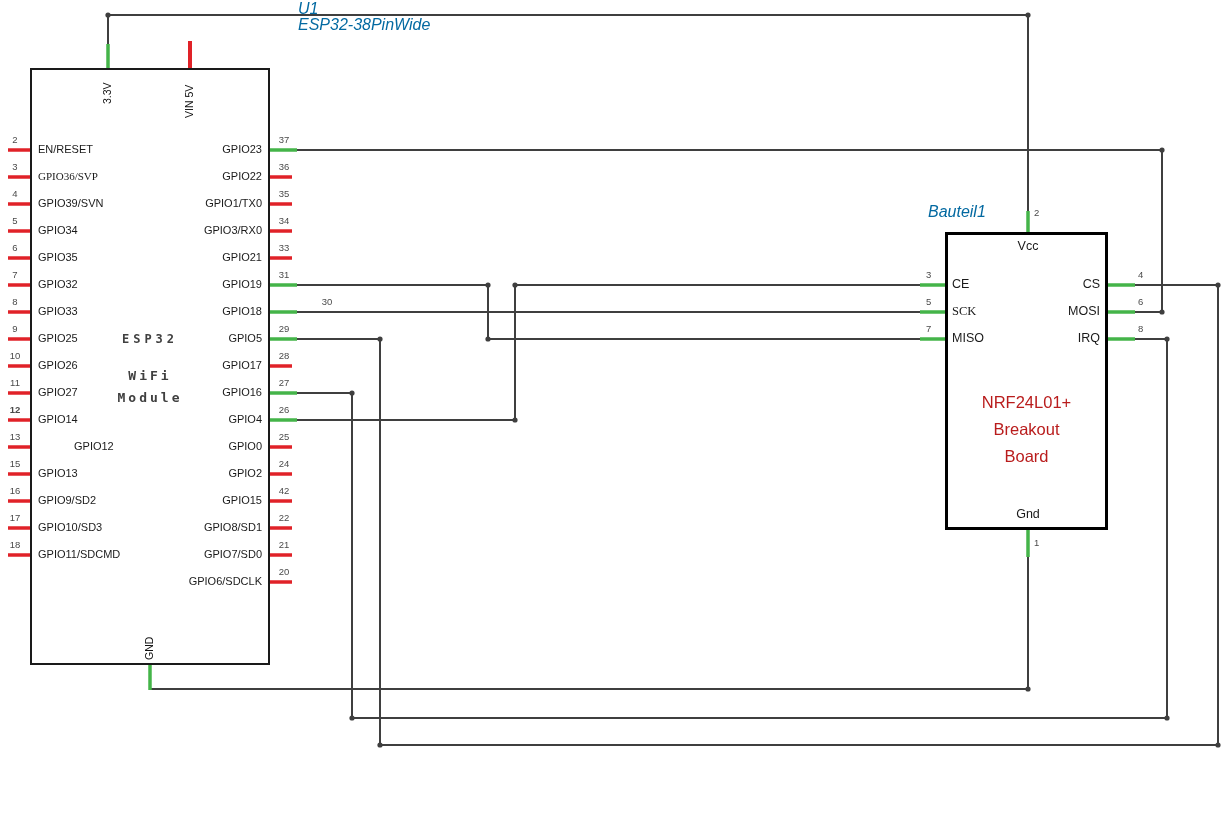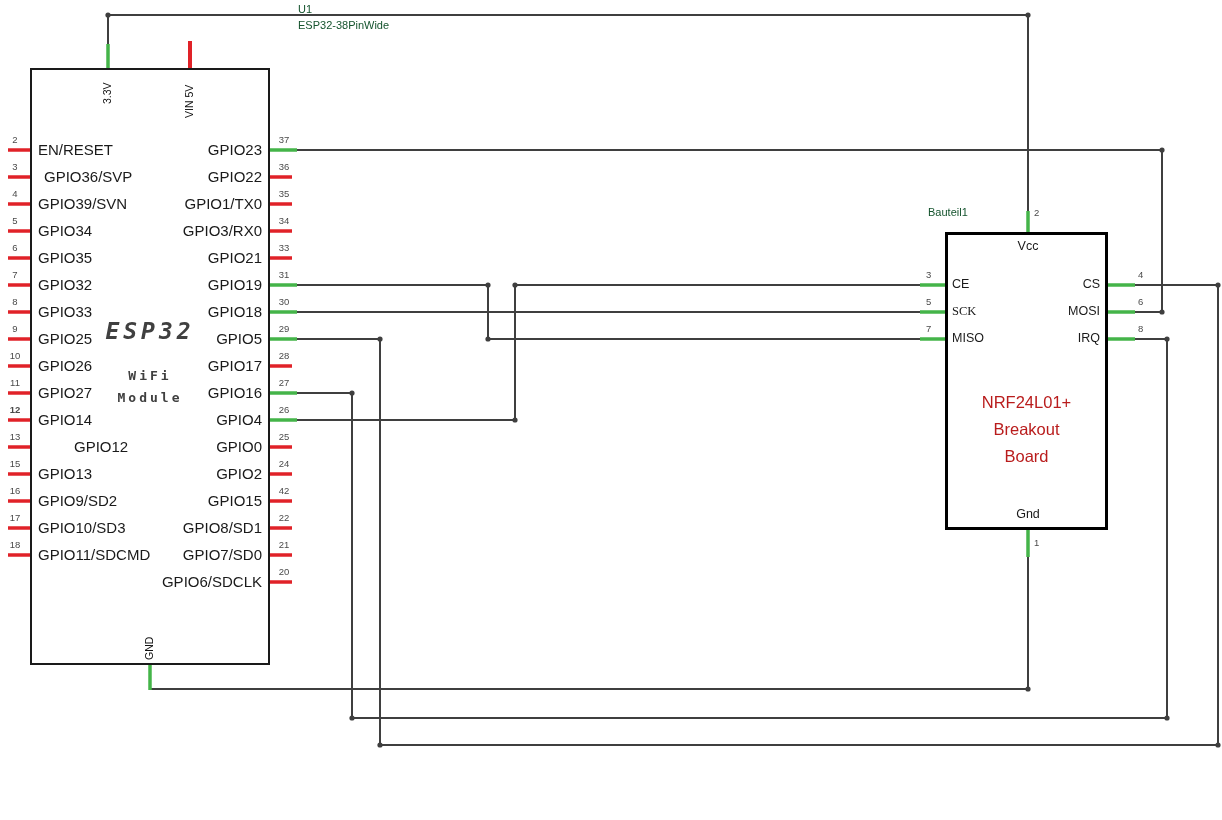--- a/index.html
+++ b/index.html
@@ -2,29 +2,29 @@
 <html><head>
 <meta charset="utf-8">
 <style>
   html,body{margin:0;padding:0;background:#fff;}
   #canvas{position:relative;width:1222px;height:820px;background:#ffffff;overflow:hidden;
           font-family:"Liberation Sans","DejaVu Sans",sans-serif;}
   svg#wiring{position:absolute;left:0;top:0;}
   .comp-box{position:absolute;background:#ffffff;box-sizing:border-box;}
   #esp32-box{left:30px;top:68px;width:240px;height:597px;border:2.5px solid #1a1a1a;}
   #nrf-box{left:945px;top:232px;width:163px;height:298px;border:3px solid #000000;}
-  .ref-label{position:absolute;font-size:11px;color:#14532d;white-space:nowrap;line-height:16px;}
-  .pin-label{position:absolute;font-size:15px;color:#1a1a1a;line-height:15px;height:15px;white-space:nowrap;}
+  .ref-label{position:absolute;font-size:16px;color:#0369a1;white-space:nowrap;line-height:16px;font-style:italic;}
+  .pin-label{position:absolute;font-size:11px;color:#1a1a1a;line-height:15px;height:15px;white-space:nowrap;}
   .pin-label-r{text-align:right;}
   .pin-label-nrf{font-size:12.5px;}
   .pin-num{position:absolute;font-size:9.5px;color:#4a4a4a;line-height:12px;height:12px;text-align:center;white-space:nowrap;}
   .vtext{position:absolute;font-size:10.5px;color:#111;transform:rotate(-90deg);transform-origin:left top;white-space:nowrap;line-height:12px;}
   .esp-title{position:absolute;left:30px;width:240px;text-align:center;
              font-family:"DejaVu Sans Mono","Liberation Mono",monospace;font-weight:bold;color:#404040;}
-  #esp-name{top:318px;font-size:23px;letter-spacing:4px;font-style:italic;}
+  #esp-name{top:332px;font-size:12px;letter-spacing:4px;}
   .esp-sub{font-size:13px;letter-spacing:3px;line-height:15px;}
   #esp-sub1{top:368px;}
   #esp-sub2{top:390px;}
   .nrf-name-line{position:absolute;left:945px;width:163px;text-align:center;font-size:16.5px;color:#b91c1c;line-height:20px;}
   #watermark{position:absolute;left:1046px;top:770px;font-size:35px;font-weight:bold;color:#a5a5a5;letter-spacing:2px;
              font-family:"Liberation Sans","DejaVu Sans",sans-serif;}
 </style>
 </head>
 <body>
 
@@ -124,21 +124,21 @@
 
   <div class="pin-label pin-label-nrf" style="left:978px;top:239px;width:100px;text-align:center;">Vcc</div>
   <div class="pin-label pin-label-nrf" style="left:978px;top:507px;width:100px;text-align:center;">Gnd</div>
   <div class="pin-num" style="left:1034px;top:207px;width:16px;text-align:left;">2</div>
   <div class="pin-num" style="left:1034px;top:537px;width:16px;text-align:left;">1</div>
 
 
 <div class="pin-num" style="left: 2px; top: 134px; width: 26px;">2</div>
     <div class="pin-label" style="left: 38px; top: 142px;">EN/RESET</div>
     <div class="pin-num" style="left: 2px; top: 161px; width: 26px;">3</div>
-    <div class="pin-label" style="left: 44px; top: 169px;">GPIO36/SVP</div>
+    <div class="pin-label" style="left: 38px; top: 169px; font-family: Liberation Serif, serif;">GPIO36/SVP</div>
     <div class="pin-num" style="left: 2px; top: 188px; width: 26px;">4</div>
     <div class="pin-label" style="left: 38px; top: 196px;">GPIO39/SVN</div>
     <div class="pin-num" style="left: 2px; top: 215px; width: 26px;">5</div>
     <div class="pin-label" style="left: 38px; top: 223px;">GPIO34</div>
     <div class="pin-num" style="left: 2px; top: 242px; width: 26px;">6</div>
     <div class="pin-label" style="left: 38px; top: 250px;">GPIO35</div>
     <div class="pin-num" style="left: 2px; top: 269px; width: 26px;">7</div>
     <div class="pin-label" style="left: 38px; top: 277px;">GPIO32</div>
     <div class="pin-num" style="left: 2px; top: 296px; width: 26px;">8</div>
     <div class="pin-label" style="left: 38px; top: 304px;">GPIO33</div>
@@ -165,21 +165,21 @@
     <div class="pin-num" style="left: 271px; top: 161px; width: 26px;">36</div>
     <div class="pin-label pin-label-r" style="left: 128px; top: 169px; width: 134px;">GPIO22</div>
     <div class="pin-num" style="left: 271px; top: 188px; width: 26px;">35</div>
     <div class="pin-label pin-label-r" style="left: 128px; top: 196px; width: 134px;">GPIO1/TX0</div>
     <div class="pin-num" style="left: 271px; top: 215px; width: 26px;">34</div>
     <div class="pin-label pin-label-r" style="left: 128px; top: 223px; width: 134px;">GPIO3/RX0</div>
     <div class="pin-num" style="left: 271px; top: 242px; width: 26px;">33</div>
     <div class="pin-label pin-label-r" style="left: 128px; top: 250px; width: 134px;">GPIO21</div>
     <div class="pin-num" style="left: 271px; top: 269px; width: 26px;">31</div>
     <div class="pin-label pin-label-r" style="left: 128px; top: 277px; width: 134px;">GPIO19</div>
-    <div class="pin-num" style="left: 271px; top: 296px; width: 26px;">30</div>
+    <div class="pin-num" style="left: 271px; top: 296px; width: 26px; padding-left: 43px;">30</div>
     <div class="pin-label pin-label-r" style="left: 128px; top: 304px; width: 134px;">GPIO18</div>
     <div class="pin-num" style="left: 271px; top: 323px; width: 26px;">29</div>
     <div class="pin-label pin-label-r" style="left: 128px; top: 331px; width: 134px;">GPIO5</div>
     <div class="pin-num" style="left: 271px; top: 350px; width: 26px;">28</div>
     <div class="pin-label pin-label-r" style="left: 128px; top: 358px; width: 134px;">GPIO17</div>
     <div class="pin-num" style="left: 271px; top: 377px; width: 26px;">27</div>
     <div class="pin-label pin-label-r" style="left: 128px; top: 385px; width: 134px;">GPIO16</div>
     <div class="pin-num" style="left: 271px; top: 404px; width: 26px;">26</div>
     <div class="pin-label pin-label-r" style="left: 128px; top: 412px; width: 134px;">GPIO4</div>
     <div class="pin-num" style="left: 271px; top: 431px; width: 26px;">25</div>

